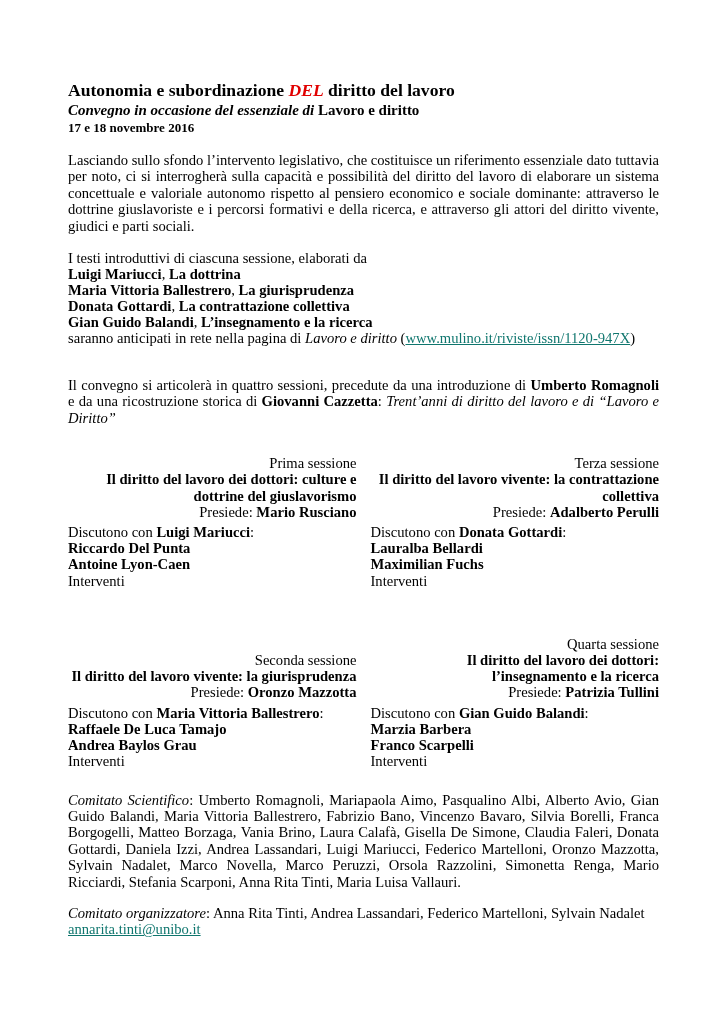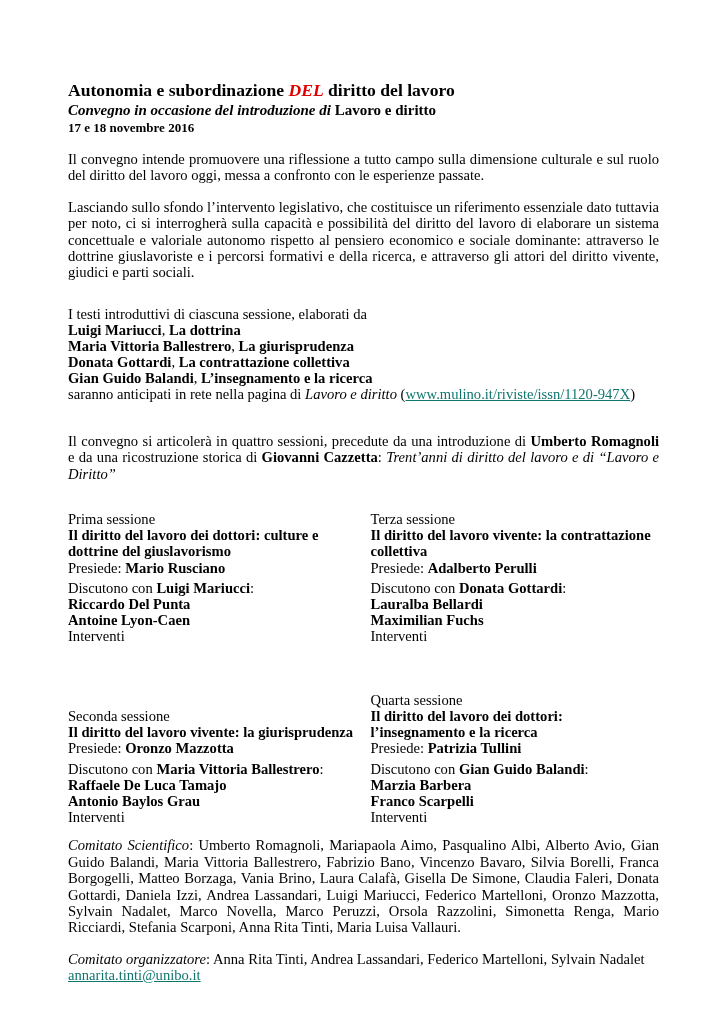--- a/index.html
+++ b/index.html
@@ -17,53 +17,52 @@
 
   .conf-title { font-size: 17.6px; line-height: 21px; font-weight: bold; }
   .conf-title .red { color: #e10000; font-style: italic; }
   .conf-subtitle { font-size: 15px; line-height: 18px; font-weight: bold; }
   .conf-date { font-size: 13px; line-height: 18px; font-weight: bold; }
   .location { margin-top: 13px; }
 
   .para1 { margin-top: 14px; }
   .para2 { margin-top: 15px; }
 
-  .texts-block { margin-top: 25px; }
+  .texts-block { margin-top: 16px; }
   .texts-block div { line-height: 16px; }
   a.link {
     color: #0f766e; text-decoration: underline; cursor: pointer;
   }
 
   .sessions-intro { margin-top: 31px; }
 
   .sessions-grid {
     margin-top: 29px;
     display: grid;
     grid-template-columns: 1fr 1fr;
     column-gap: 14px;
     row-gap: 0;
   }
-  .session-head { align-self: end; text-align: left; line-height: 16.2px; }
+  .session-head { align-self: end; text-align: right; line-height: 16.2px; }
   .session-body { margin-top: 4px; line-height: 16.2px; margin-bottom: 0; }
   .row2 .session-head { margin-top: 18px; }
 
-  .committee { margin-top: 12px; }
+  .committee { margin-top: 22px; }
   .committee-org { margin-top: 15px; }
   .email-line { line-height: 16px; }
 </style>
 </head>
 <body>
 
 <div class="page">
 
   <div class="center conf-title"><span>Autonomia e subordinazione </span><span class="red">DEL</span><span> diritto del lavoro</span></div>
-  <div class="center conf-subtitle"><span class="i">Convegno in occasione del introduzione di </span><span>Lavoro e diritto</span></div>
+  <div class="center conf-subtitle"><span class="i">Convegno in occasione del essenziale di </span><span>Lavoro e diritto</span></div>
   <div class="center conf-date">17 e 18 novembre 2016</div>
 
-  <div class="justify para1">Il convegno intende promuovere una riflessione a tutto campo sulla dimensione culturale e sul ruolo del diritto del lavoro oggi, messa a confronto con le esperienze passate.</div>
   <div class="justify para2">Lasciando sullo sfondo l’intervento legislativo, che costituisce un riferimento essenziale dato tuttavia per noto, ci si interrogherà sulla capacità e possibilità del diritto del lavoro di elaborare un sistema concettuale e valoriale autonomo rispetto al pensiero economico e sociale dominante: attraverso le dottrine giuslavoriste e i percorsi formativi e della ricerca, e attraverso gli attori del diritto vivente, giudici e parti sociali.</div>
 
   <div class="texts-block">
     <div>I testi introduttivi di ciascuna sessione, elaborati da</div>
     <div><b>Luigi Mariucci</b><span>,</span> <span class="bi">La dottrina</span></div>
     <div><b>Maria Vittoria Ballestrero</b><span>,</span> <span class="bi">La giurisprudenza</span></div>
     <div><b>Donata Gottardi</b><span>,</span> <span class="bi">La contrattazione collettiva</span></div>
     <div><b>Gian Guido Balandi</b><span>,</span> <span class="bi">L’insegnamento e la ricerca</span></div>
     <div><span>saranno anticipati in rete nella pagina di </span><span class="i">Lavoro e diritto</span> <span>(</span><a class="link">www.mulino.it/riviste/issn/1120-947X</a><span>)</span></div>
   </div>
@@ -102,21 +101,21 @@
       <div><span>Presiede: </span><b>Oronzo Mazzotta</b></div>
     </div>
     <div class="session-head">
       <div>Quarta sessione</div>
       <div class="bi">Il diritto del lavoro dei dottori: l’insegnamento e la ricerca</div>
       <div><span>Presiede: </span><b>Patrizia Tullini</b></div>
     </div>
     <div class="session-body">
       <div><span>Discutono con </span><b>Maria Vittoria Ballestrero</b><span>:</span></div>
       <div class="b">Raffaele De Luca Tamajo</div>
-      <div class="b">Antonio Baylos Grau</div>
+      <div class="b">Andrea Baylos Grau</div>
       <div>Interventi</div>
     </div>
     <div class="session-body">
       <div><span>Discutono con </span><b>Gian Guido Balandi</b><span>:</span></div>
       <div class="b">Marzia Barbera</div>
       <div class="b">Franco Scarpelli</div>
       <div>Interventi</div>
     </div>
   </div>
 

